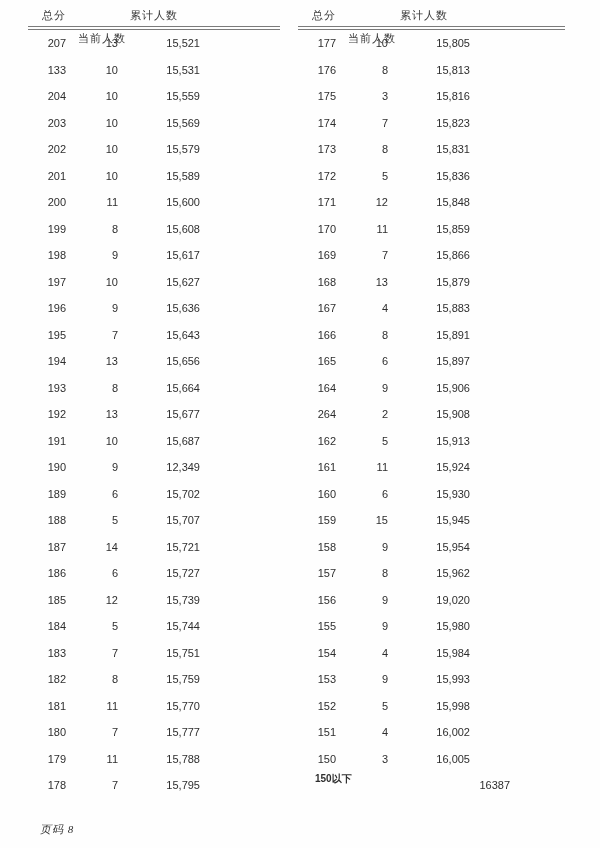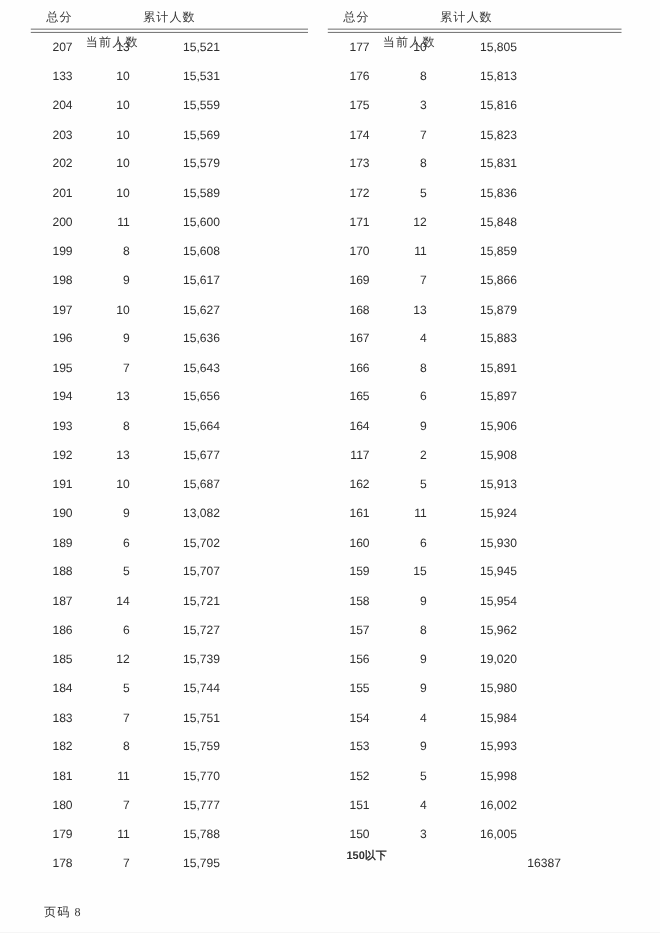--- a/index.html
+++ b/index.html
@@ -21,21 +21,21 @@
   .trow{display:grid;grid-template-columns:40px 52px 82px;height:26.5px;align-items:center;}
   .cell{font-size:11px;text-align:right;padding-right:2px;white-space:nowrap;color:#2e2e2e;}
   .trow.summary{height:40px;align-items:start;gap:20px;}
   .summary .cell{padding-top:0;}
   .summary-label-box{
     display:inline-block;width:21px;text-align:center;font-weight:bold;
     font-size:10px;line-height:10.5px;word-break:break-all;letter-spacing:0;
   }
   .summary .c2{text-align:right;padding-left:40px;line-height:26px;}
   .footer{
-    position:absolute;left:40px;top:822px;font-size:11px;
+    position:absolute;left:40px;top:822px;font-size:11px;font-style:italic;
     font-family:"Liberation Serif","DejaVu Serif",serif;color:#333;
     letter-spacing:1px;
   }
 </style>
 </head>
 <body>
 
 <div class="page">
 
   <section class="score-table left">
@@ -122,21 +122,21 @@
           <div class="cell c2">15,677</div>
         </div>
         <div class="trow">
           <div class="cell c0">191</div>
           <div class="cell c1">10</div>
           <div class="cell c2">15,687</div>
         </div>
         <div class="trow">
           <div class="cell c0">190</div>
           <div class="cell c1">9</div>
-          <div class="cell c2">13,082</div>
+          <div class="cell c2">12,349</div>
         </div>
         <div class="trow">
           <div class="cell c0">189</div>
           <div class="cell c1">6</div>
           <div class="cell c2">15,702</div>
         </div>
         <div class="trow">
           <div class="cell c0">188</div>
           <div class="cell c1">5</div>
           <div class="cell c2">15,707</div>
@@ -266,21 +266,21 @@
           <div class="cell c0">165</div>
           <div class="cell c1">6</div>
           <div class="cell c2">15,897</div>
         </div>
         <div class="trow">
           <div class="cell c0">164</div>
           <div class="cell c1">9</div>
           <div class="cell c2">15,906</div>
         </div>
         <div class="trow">
-          <div class="cell c0">117</div>
+          <div class="cell c0">264</div>
           <div class="cell c1">2</div>
           <div class="cell c2">15,908</div>
         </div>
         <div class="trow">
           <div class="cell c0">162</div>
           <div class="cell c1">5</div>
           <div class="cell c2">15,913</div>
         </div>
         <div class="trow">
           <div class="cell c0">161</div>

